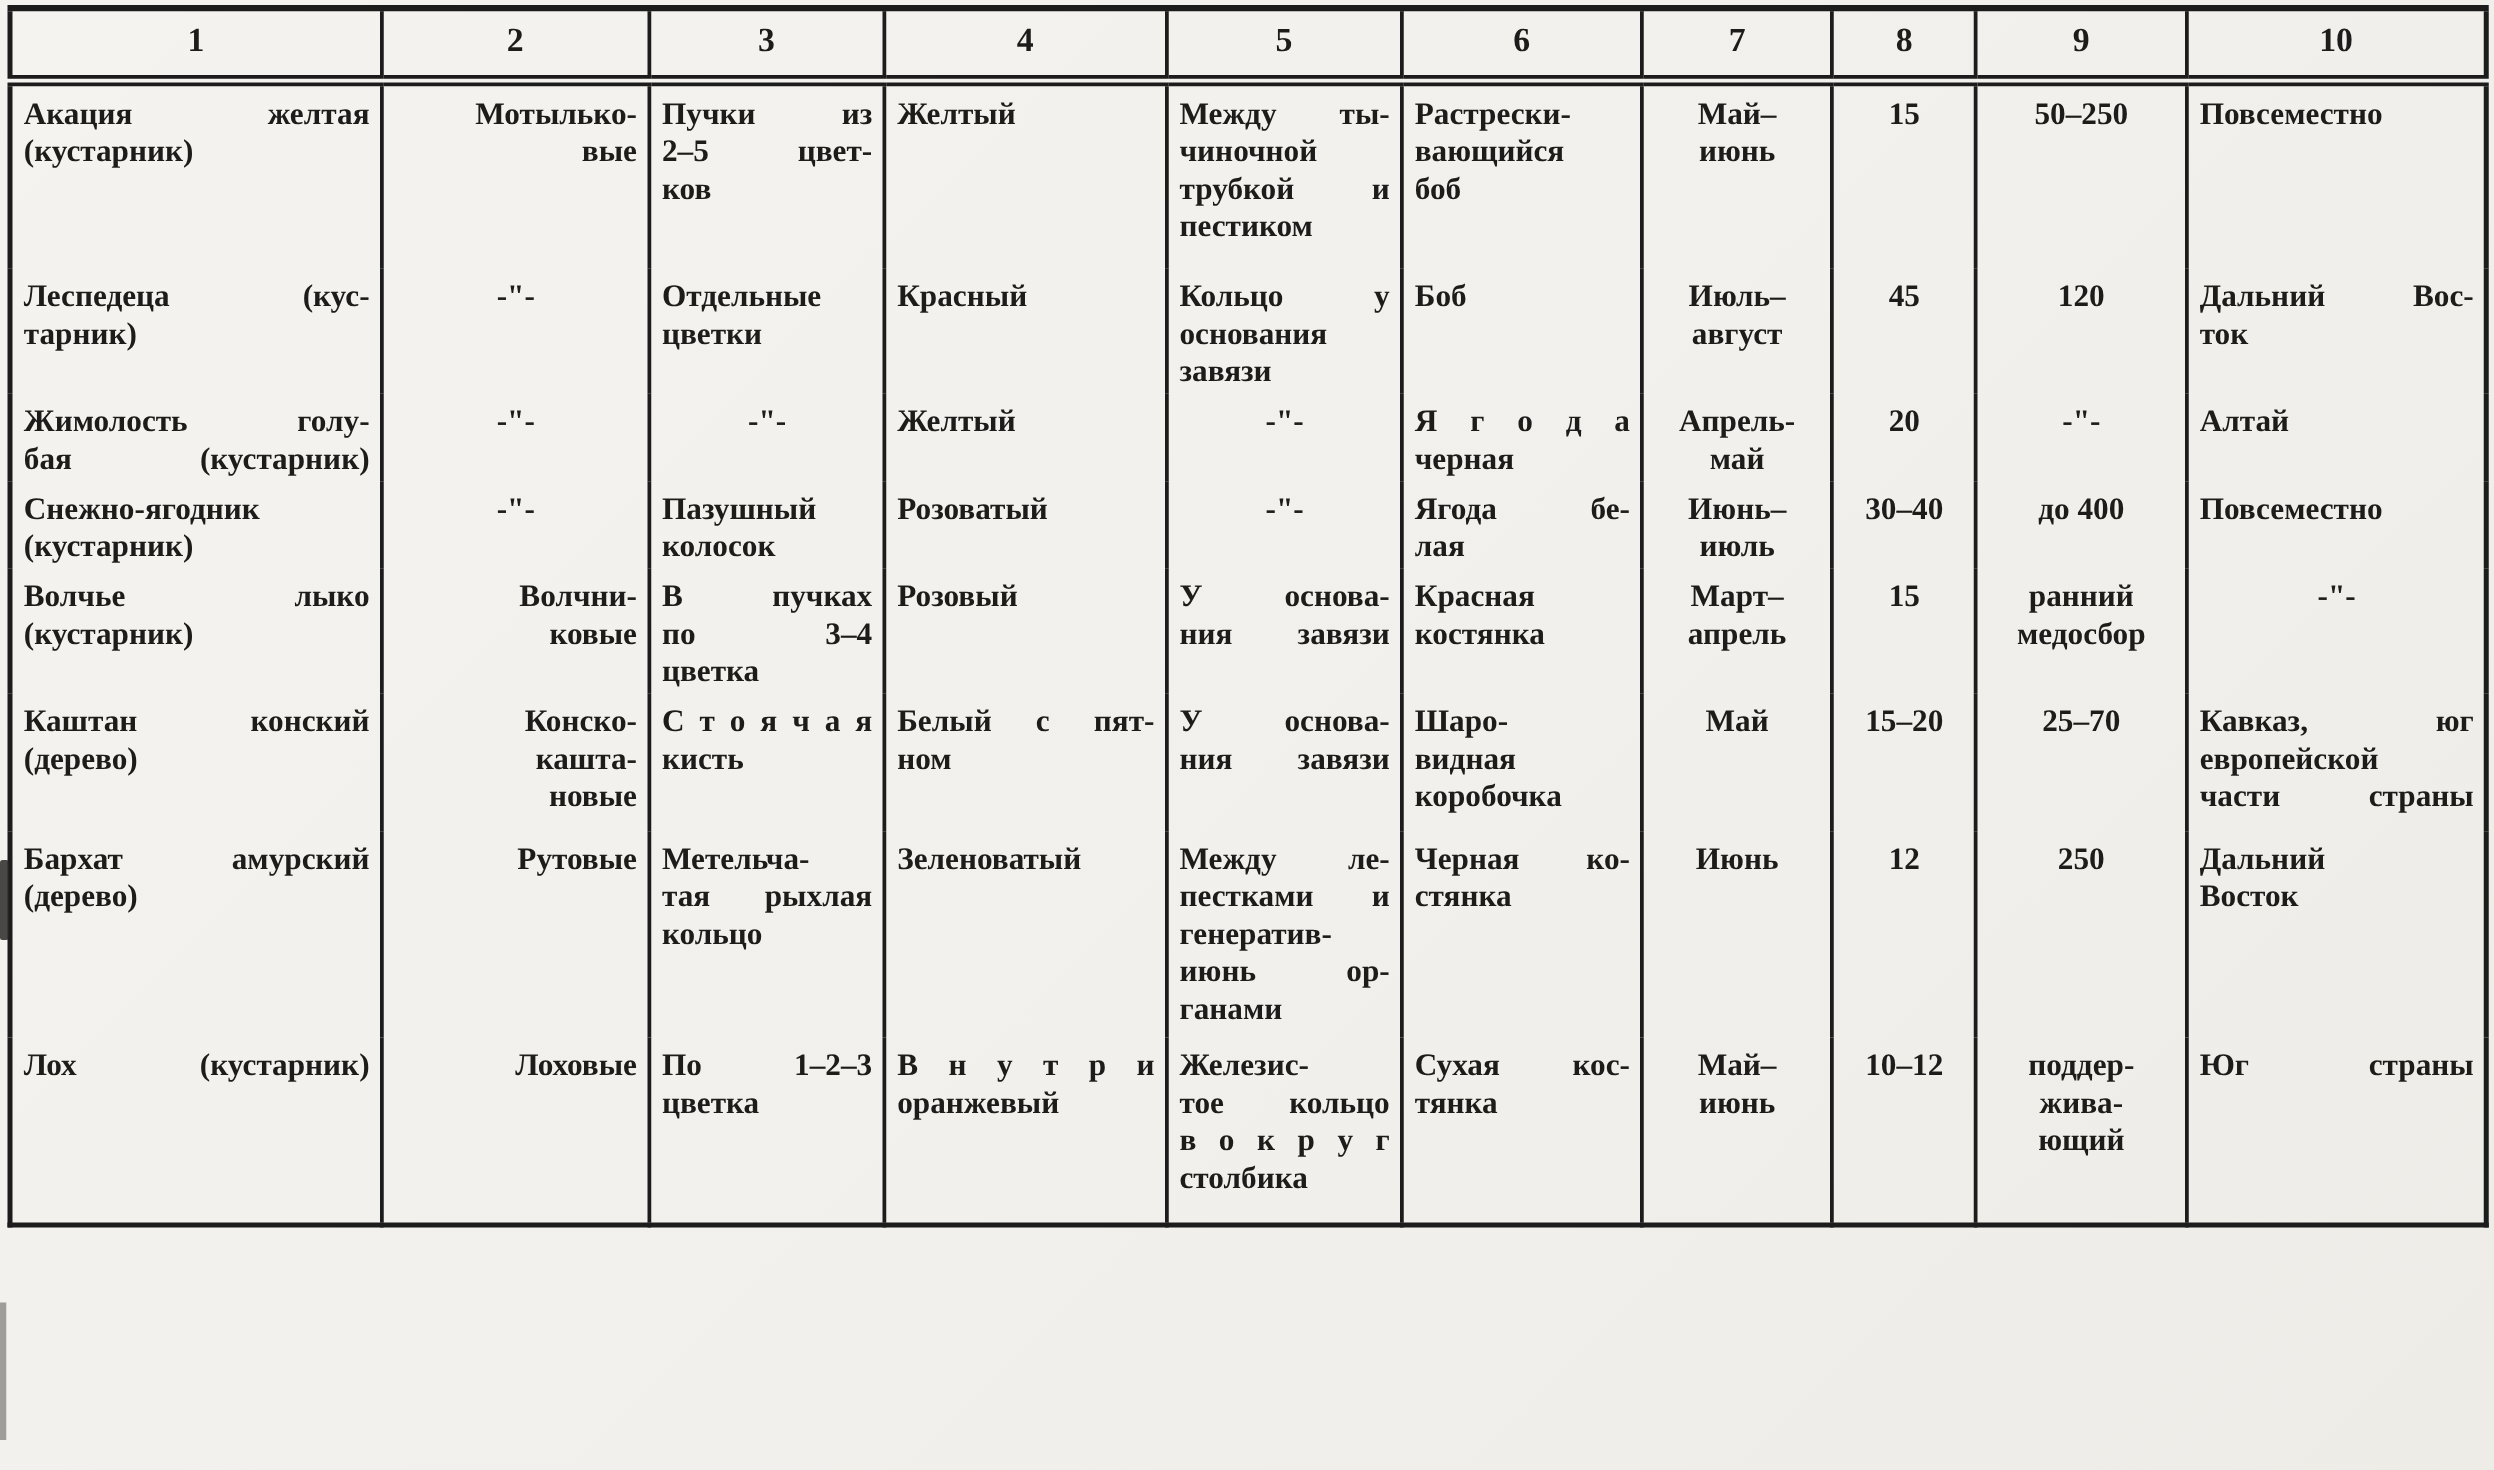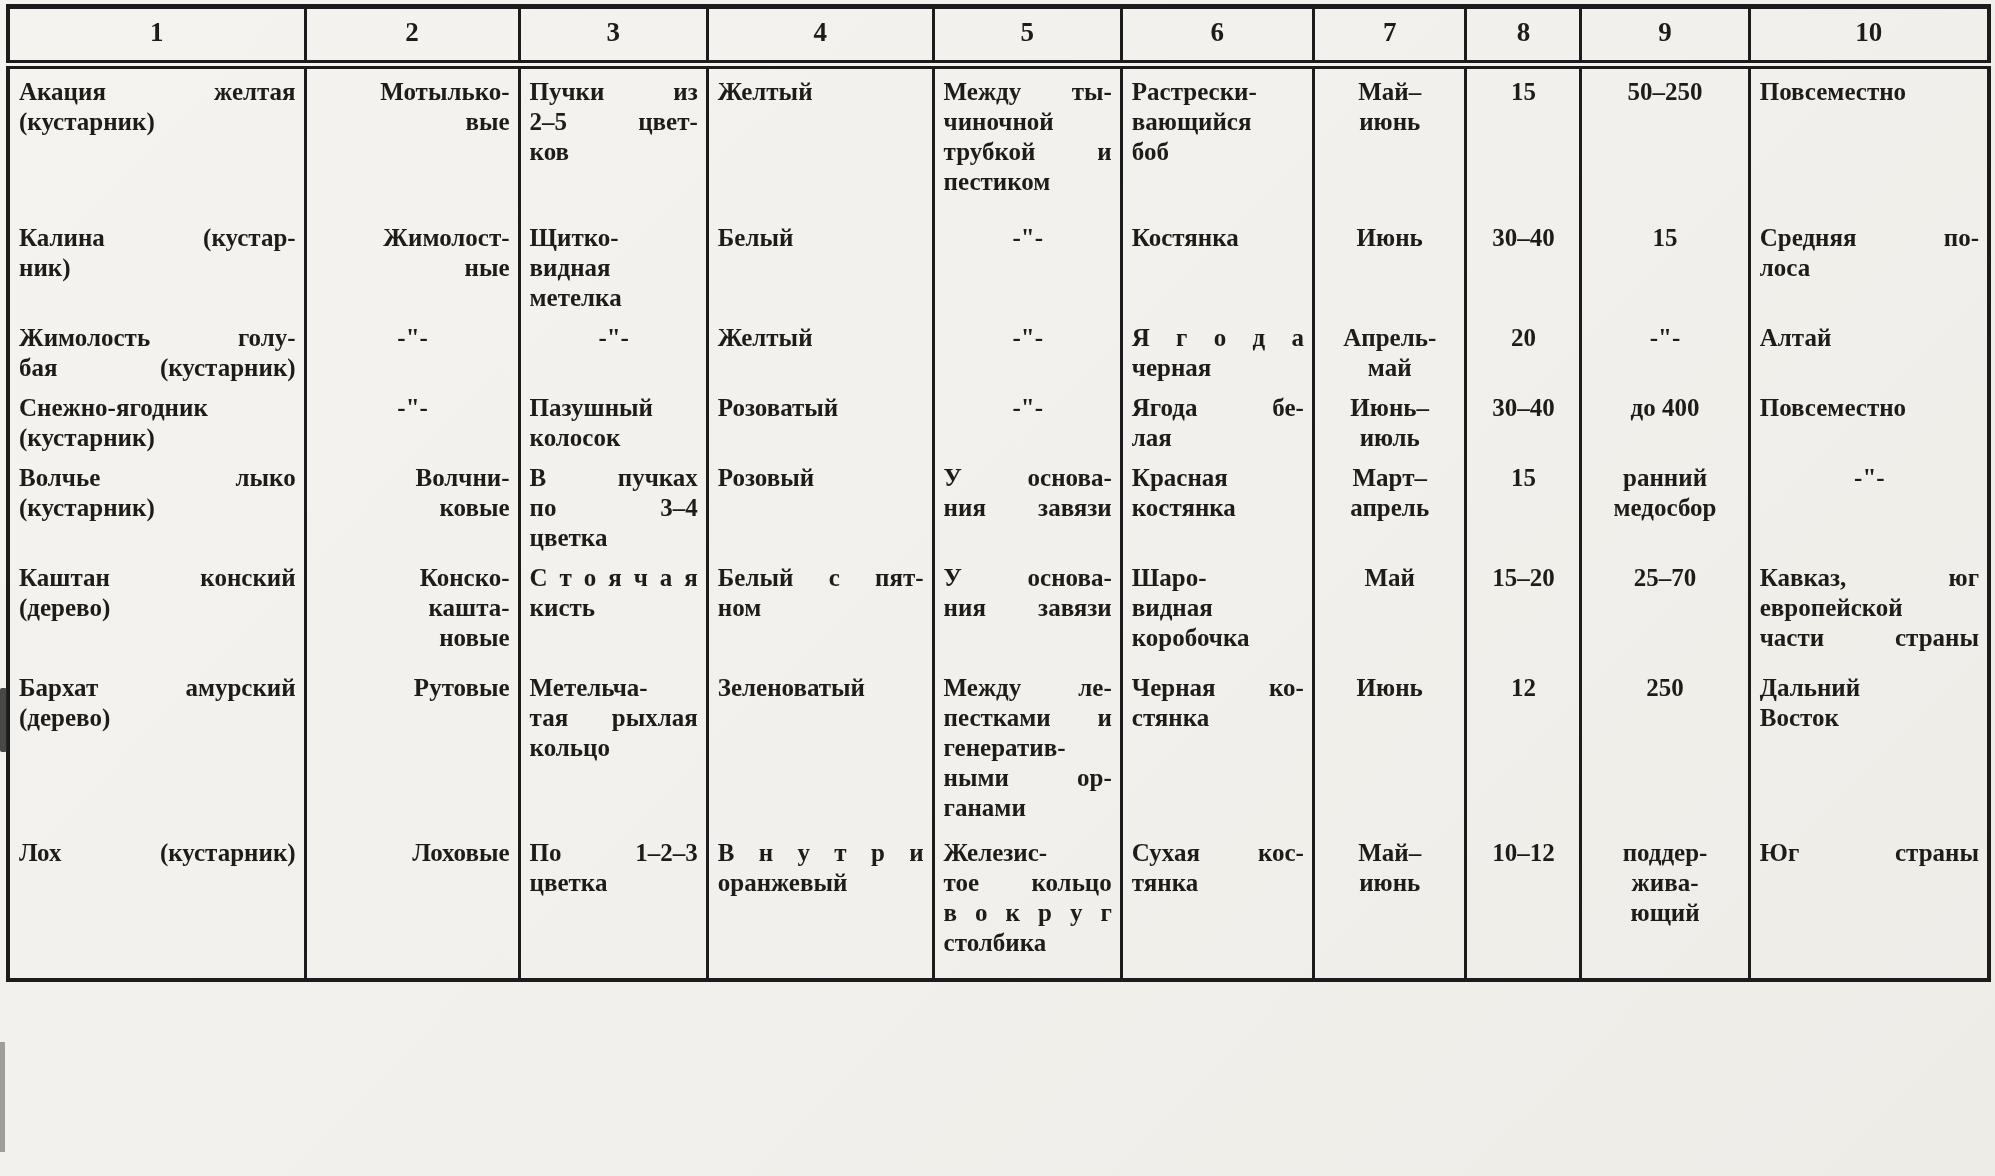--- a/index.html
+++ b/index.html
@@ -146,36 +146,37 @@
 пестиком</td>
           <td class="c6">Растрески-
 вающийся
 боб</td>
           <td class="c7">Май–
 июнь</td>
           <td class="c8">15</td>
           <td class="c9">50–250</td>
           <td class="c10">Повсеместно</td>
         </tr>
-        <tr class="r2">
-          <td class="c1">Калина (кустар-
-ник)</td>
-          <td class="c2">Жимолост-
-ные</td>
-          <td class="c3">Щитко-
-видная
-метелка</td>
-          <td class="c4">Белый</td>
-          <td class="c5 ditto">-"-</td>
-          <td class="c6">Костянка</td>
-          <td class="c7">Июнь</td>
-          <td class="c8">30–40</td>
-          <td class="c9">15</td>
-          <td class="c10">Средняя по-
-лоса</td>
+        <tr class="r1">
+          <td class="c1">Леспедеца (кус-
+тарник)</td>
+          <td class="c2 ditto">-"-</td>
+          <td class="c3">Отдельные
+цветки</td>
+          <td class="c4">Красный</td>
+          <td class="c5">Кольцо у
+основания
+завязи</td>
+          <td class="c6">Боб</td>
+          <td class="c7">Июль–
+август</td>
+          <td class="c8">45</td>
+          <td class="c9">120</td>
+          <td class="c10">Дальний Вос-
+ток</td>
         </tr>
         <tr class="r4">
           <td class="c1">Жимолость голу-
 бая (кустарник)</td>
           <td class="c2 ditto">-"-</td>
           <td class="c3 ditto">-"-</td>
           <td class="c4">Желтый</td>
           <td class="c5 ditto">-"-</td>
           <td class="c6">Я г о д а
 черная</td>
@@ -247,21 +248,21 @@
           <td class="c1">Бархат амурский
 (дерево)</td>
           <td class="c2">Рутовые</td>
           <td class="c3">Метельча-
 тая рыхлая
 кольцо</td>
           <td class="c4">Зеленоватый</td>
           <td class="c5">Между ле-
 пестками и
 генератив-
-ными ор-
+июнь ор-
 ганами</td>
           <td class="c6">Черная ко-
 стянка</td>
           <td class="c7">Июнь</td>
           <td class="c8">12</td>
           <td class="c9">250</td>
           <td class="c10">Дальний
 Восток</td>
         </tr>
         <tr class="r9">

